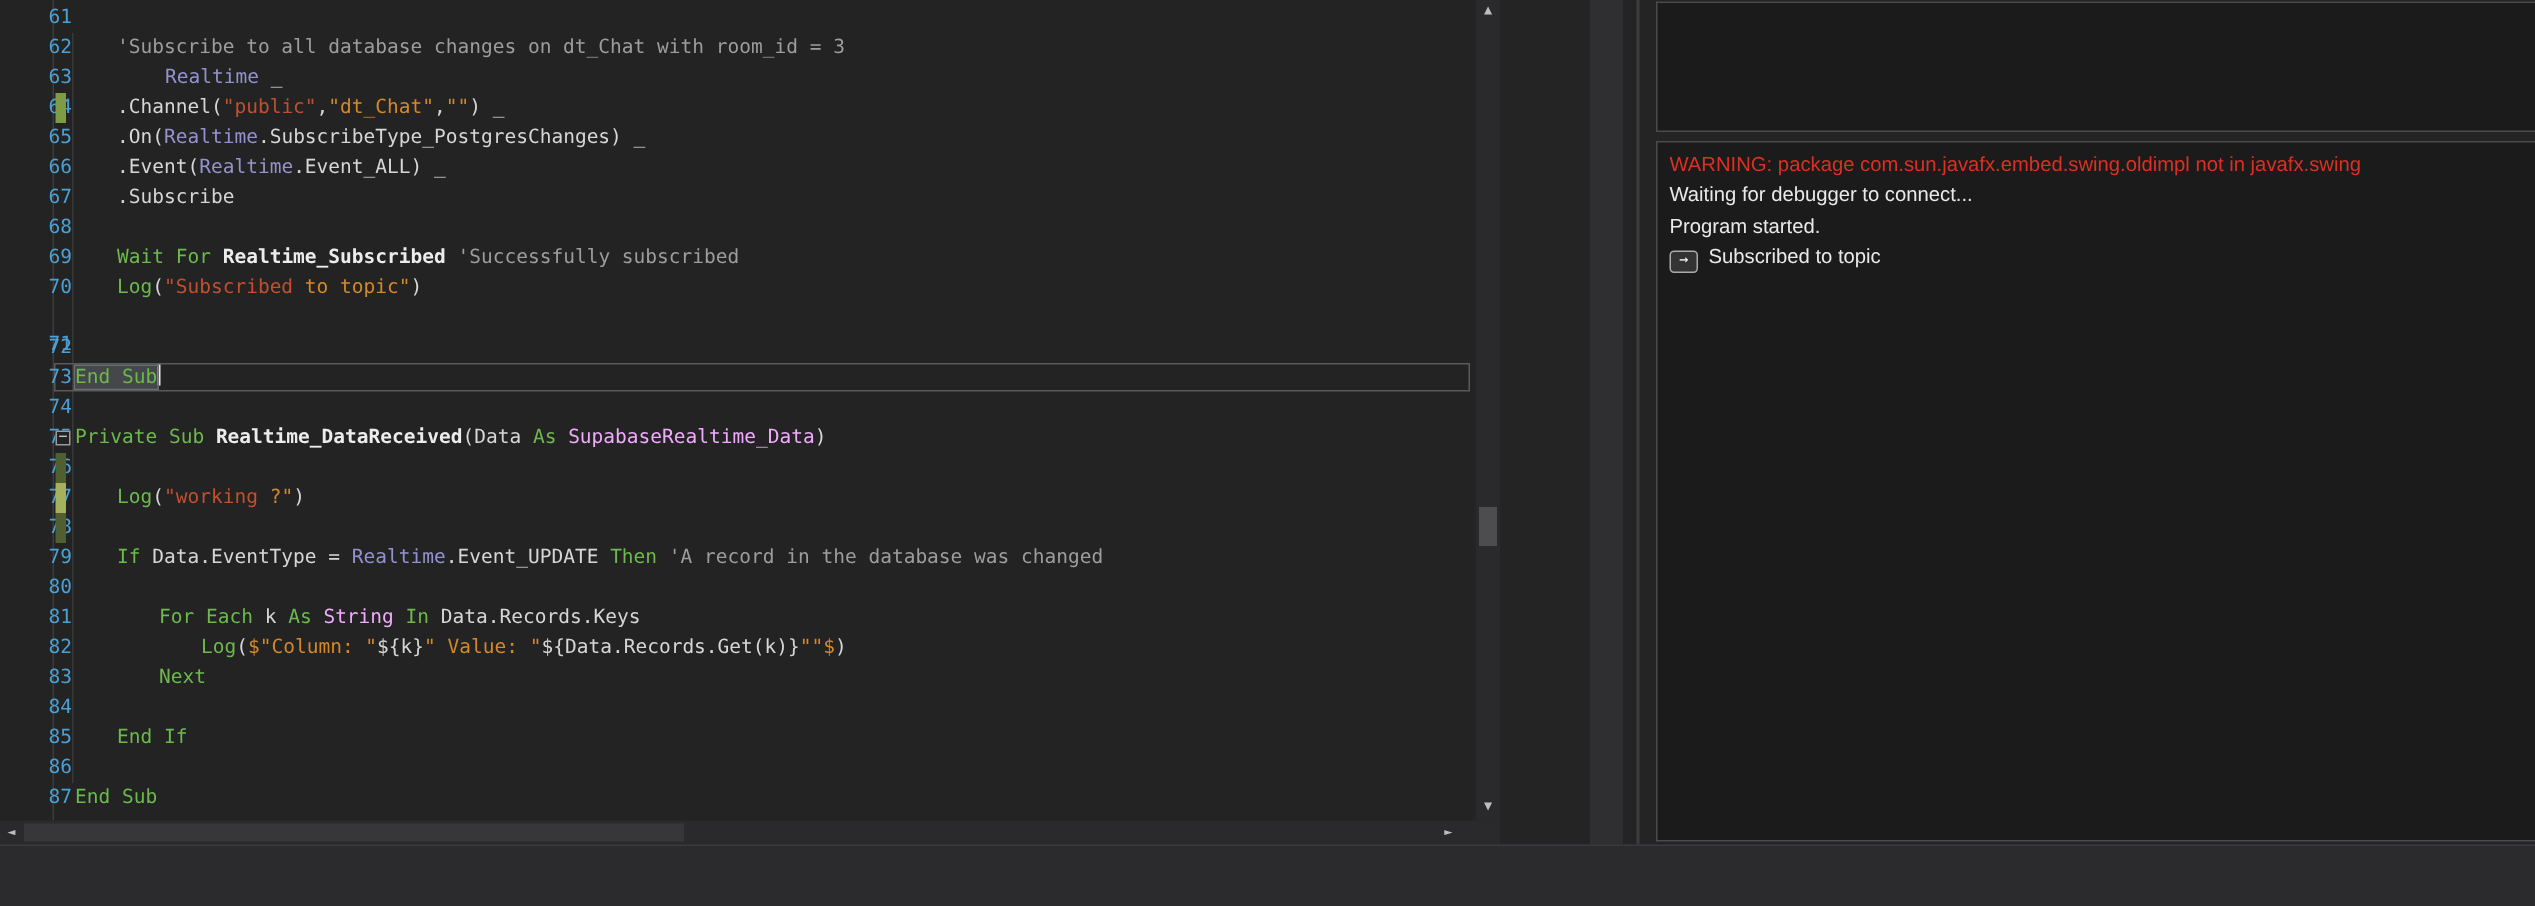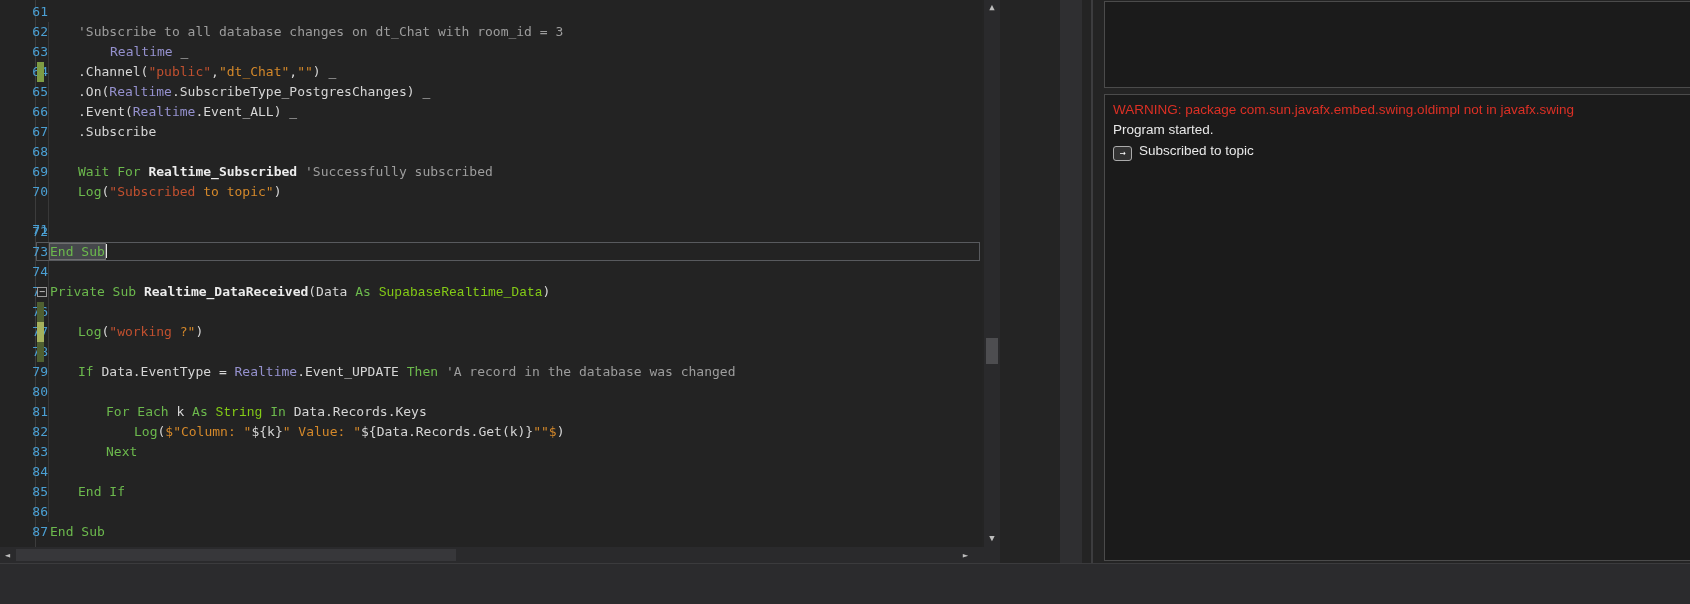--- a/index.html
+++ b/index.html
@@ -17,21 +17,21 @@
   .marker-olive{background:#a5b15c;}
   .fold{position:absolute;left:37px;top:5px;width:10px;height:10px;border:1px solid #9a9a9a;
         color:#d0d0d0;font-size:10px;line-height:8px;text-align:center;background:#232323;box-sizing:border-box;}
   .code{position:absolute;top:0;left:0;}
   .tok-def{color:#d6d6d6;}
   .tok-kw{color:#6cb94d;}
   .tok-com{color:#9d9d9d;}
   .tok-str-r{color:#c1502f;}
   .tok-str-o{color:#d4882a;}
   .tok-mod{color:#9591ce;}
-  .tok-typ{color:#84cc16;font-family:Liberation Mono, monospace;}
+  .tok-typ{color:#f0abfc;}
   .tok-evt{color:#ececec;font-weight:bold;}
   .curline-box{position:absolute;left:36px;top:0;width:944px;height:19px;border:1px solid #585a5e;box-sizing:border-box;}
   .sel{background:#45474b;outline:1px solid #6e6e6e;}
   .caret{display:inline-block;width:2px;height:14px;background:#e6e6e6;vertical-align:-2px;}
   
   #vscroll{position:absolute;left:984px;top:0;width:16px;height:547px;background:#2a2a2c;}
   .sb-arrow{position:absolute;left:0;width:16px;height:15px;color:#bebebe;font-size:9px;line-height:15px;text-align:center;}
   #vthumb{position:absolute;left:2px;top:338px;width:12px;height:26px;background:#4d4d50;}
   #hscroll{position:absolute;left:0;top:547px;width:1000px;height:16px;background:#2a2a2c;}
   .sb-harrow{position:absolute;top:0;width:15px;height:16px;color:#bebebe;font-size:9px;line-height:16px;text-align:center;}
@@ -103,20 +103,21 @@
     <div class="sb-harrow" style="left:958px;">►</div>
   </div>
 
   <div id="splitter"></div>
   <div id="divider-line"></div>
 
   <div id="top-box"></div>
   <div id="log-box">
     <div id="log-entries">
         <div class="log-entry log-red"><span>WARNING: package com.sun.javafx.embed.swing.oldimpl not in javafx.swing</span></div>
+        <div class="log-entry"><span>Waiting for debugger to connect...</span></div>
         <div class="log-entry"><span>Program started.</span></div>
         <div class="log-entry"><span class="evt-icon">→</span><span>Subscribed to topic</span></div>
       </div>
   </div>
 
   <div id="bottom-bar"></div>
 
 </div>
 
 </body></html>

